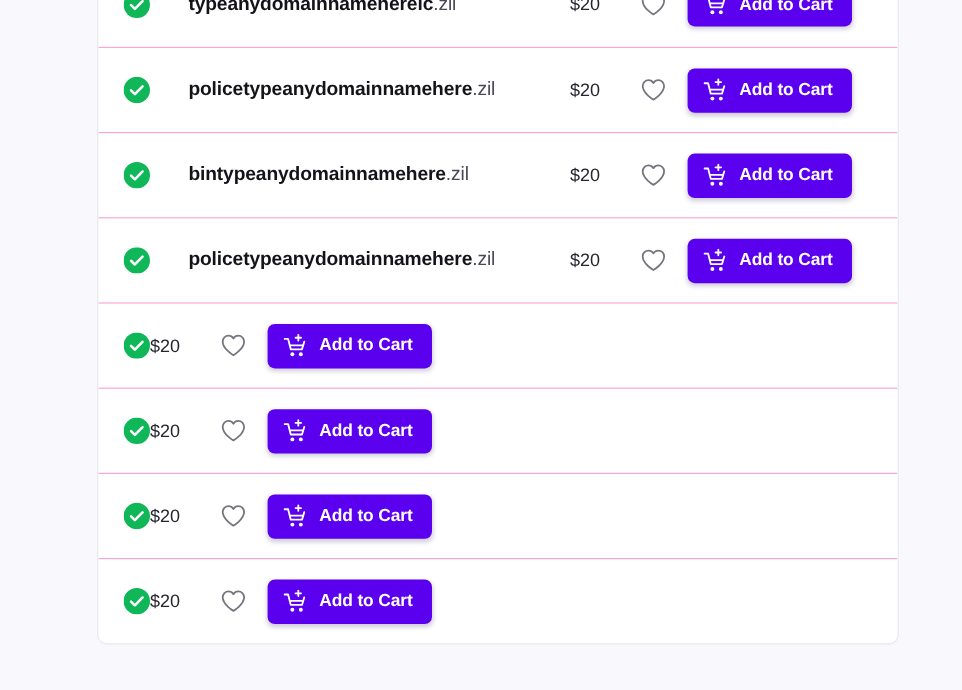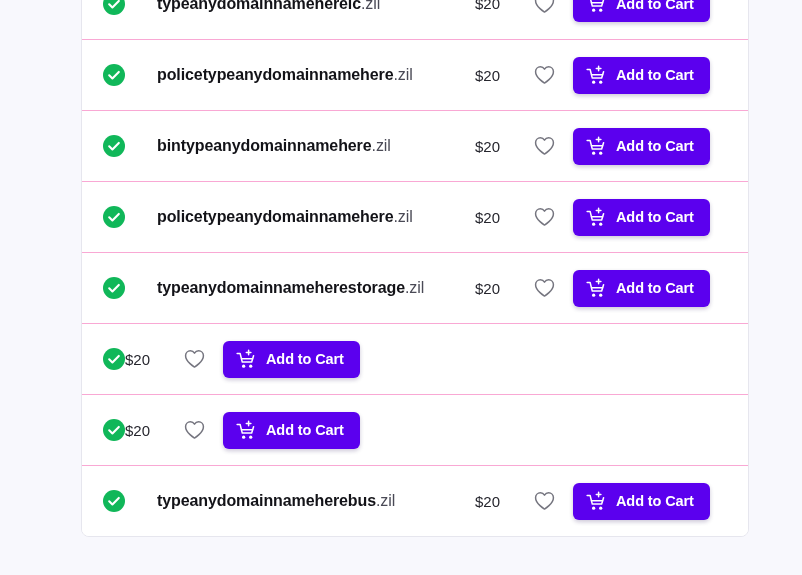--- a/index.html
+++ b/index.html
@@ -286,143 +286,137 @@
 
   <div class="domain-row">
 
     <span class="check-icon">
       <svg width="22" height="22" viewBox="0 0 22 22" aria-hidden="true">
         <circle cx="11" cy="11" r="11" fill="#10b759"></circle>
         <path d="M6.2 11.3 L9.4 14.4 L15.8 7.9" fill="none" stroke="#ffffff" stroke-width="2.1" stroke-linecap="round" stroke-linejoin="round"></path>
       </svg>
     </span>
 
-    <div class="domain-name">
-      <span>typeanydomainnameherestorage</span><span class="tld">.zil</span>
-    </div>
-
-    <div class="price">$20</div>
-
-    <button class="fav-btn">
-      <span>
-        <svg width="21" height="20" viewBox="0 0 24 22" aria-hidden="true">
-          <path d="M12 20.2 C12 20.2 1.8 14.2 1.8 7.3 C1.8 4.0 4.3 1.6 7.3 1.6
-                   C9.6 1.6 11.2 3.0 12 4.3 C12.8 3.0 14.4 1.6 16.7 1.6
-                   C19.7 1.6 22.2 4.0 22.2 7.3 C22.2 14.2 12 20.2 12 20.2 Z" fill="none" stroke="#75757f" stroke-width="1.7" stroke-linejoin="round"></path>
-        </svg>
-      </span>
-    </button>
-
-    <button class="cart-btn">
-      <span>
-        <svg width="21" height="21" viewBox="0 0 22 22" aria-hidden="true">
-
-          <path d="M13.2 1.2 V6.0 M10.8 3.6 H15.6" stroke="#ffffff" stroke-width="1.6" stroke-linecap="round"></path>
-
-          <path d="M1.2 4.6 H4.3 L6.6 13.7 H16.4 L18.4 7.1" fill="none" stroke="#ffffff" stroke-width="1.6" stroke-linecap="round" stroke-linejoin="round"></path>
-          <path d="M5.7 10.2 H17.4" fill="none" stroke="#ffffff" stroke-width="1.5" stroke-linecap="round"></path>
-          <circle cx="8.0" cy="18.0" r="1.7" fill="#ffffff"></circle>
-          <circle cx="15.4" cy="18.0" r="1.7" fill="#ffffff"></circle>
-        </svg>
-      </span>
-      <span>Add to Cart</span>
-    </button>
-
-  </div>
-
-  <div class="domain-row">
-
-    <span class="check-icon">
-      <svg width="22" height="22" viewBox="0 0 22 22" aria-hidden="true">
-        <circle cx="11" cy="11" r="11" fill="#10b759"></circle>
-        <path d="M6.2 11.3 L9.4 14.4 L15.8 7.9" fill="none" stroke="#ffffff" stroke-width="2.1" stroke-linecap="round" stroke-linejoin="round"></path>
-      </svg>
-    </span>
-
-
-    <div class="price">$20</div>
-
-    <button class="fav-btn">
-      <span>
-        <svg width="21" height="20" viewBox="0 0 24 22" aria-hidden="true">
-          <path d="M12 20.2 C12 20.2 1.8 14.2 1.8 7.3 C1.8 4.0 4.3 1.6 7.3 1.6
-                   C9.6 1.6 11.2 3.0 12 4.3 C12.8 3.0 14.4 1.6 16.7 1.6
-                   C19.7 1.6 22.2 4.0 22.2 7.3 C22.2 14.2 12 20.2 12 20.2 Z" fill="none" stroke="#75757f" stroke-width="1.7" stroke-linejoin="round"></path>
-        </svg>
-      </span>
-    </button>
-
-    <button class="cart-btn">
-      <span>
-        <svg width="21" height="21" viewBox="0 0 22 22" aria-hidden="true">
-
-          <path d="M13.2 1.2 V6.0 M10.8 3.6 H15.6" stroke="#ffffff" stroke-width="1.6" stroke-linecap="round"></path>
-
-          <path d="M1.2 4.6 H4.3 L6.6 13.7 H16.4 L18.4 7.1" fill="none" stroke="#ffffff" stroke-width="1.6" stroke-linecap="round" stroke-linejoin="round"></path>
-          <path d="M5.7 10.2 H17.4" fill="none" stroke="#ffffff" stroke-width="1.5" stroke-linecap="round"></path>
-          <circle cx="8.0" cy="18.0" r="1.7" fill="#ffffff"></circle>
-          <circle cx="15.4" cy="18.0" r="1.7" fill="#ffffff"></circle>
-        </svg>
-      </span>
-      <span>Add to Cart</span>
-    </button>
-
-  </div>
-
-  <div class="domain-row">
-
-    <span class="check-icon">
-      <svg width="22" height="22" viewBox="0 0 22 22" aria-hidden="true">
-        <circle cx="11" cy="11" r="11" fill="#10b759"></circle>
-        <path d="M6.2 11.3 L9.4 14.4 L15.8 7.9" fill="none" stroke="#ffffff" stroke-width="2.1" stroke-linecap="round" stroke-linejoin="round"></path>
-      </svg>
-    </span>
-
-
-    <div class="price">$20</div>
-
-    <button class="fav-btn">
-      <span>
-        <svg width="21" height="20" viewBox="0 0 24 22" aria-hidden="true">
-          <path d="M12 20.2 C12 20.2 1.8 14.2 1.8 7.3 C1.8 4.0 4.3 1.6 7.3 1.6
-                   C9.6 1.6 11.2 3.0 12 4.3 C12.8 3.0 14.4 1.6 16.7 1.6
-                   C19.7 1.6 22.2 4.0 22.2 7.3 C22.2 14.2 12 20.2 12 20.2 Z" fill="none" stroke="#75757f" stroke-width="1.7" stroke-linejoin="round"></path>
-        </svg>
-      </span>
-    </button>
-
-    <button class="cart-btn">
-      <span>
-        <svg width="21" height="21" viewBox="0 0 22 22" aria-hidden="true">
-
-          <path d="M13.2 1.2 V6.0 M10.8 3.6 H15.6" stroke="#ffffff" stroke-width="1.6" stroke-linecap="round"></path>
-
-          <path d="M1.2 4.6 H4.3 L6.6 13.7 H16.4 L18.4 7.1" fill="none" stroke="#ffffff" stroke-width="1.6" stroke-linecap="round" stroke-linejoin="round"></path>
-          <path d="M5.7 10.2 H17.4" fill="none" stroke="#ffffff" stroke-width="1.5" stroke-linecap="round"></path>
-          <circle cx="8.0" cy="18.0" r="1.7" fill="#ffffff"></circle>
-          <circle cx="15.4" cy="18.0" r="1.7" fill="#ffffff"></circle>
-        </svg>
-      </span>
-      <span>Add to Cart</span>
-    </button>
-
-  </div>
-
-  <div class="domain-row">
-
-    <span class="check-icon">
-      <svg width="22" height="22" viewBox="0 0 22 22" aria-hidden="true">
-        <circle cx="11" cy="11" r="11" fill="#10b759"></circle>
-        <path d="M6.2 11.3 L9.4 14.4 L15.8 7.9" fill="none" stroke="#ffffff" stroke-width="2.1" stroke-linecap="round" stroke-linejoin="round"></path>
-      </svg>
-    </span>
-
-    <div class="domain-name">
-      <span>typeanydomainnameherebus</span><span class="tld">.zil</span>
-    </div>
+
+    <div class="price">$20</div>
+
+    <button class="fav-btn">
+      <span>
+        <svg width="21" height="20" viewBox="0 0 24 22" aria-hidden="true">
+          <path d="M12 20.2 C12 20.2 1.8 14.2 1.8 7.3 C1.8 4.0 4.3 1.6 7.3 1.6
+                   C9.6 1.6 11.2 3.0 12 4.3 C12.8 3.0 14.4 1.6 16.7 1.6
+                   C19.7 1.6 22.2 4.0 22.2 7.3 C22.2 14.2 12 20.2 12 20.2 Z" fill="none" stroke="#75757f" stroke-width="1.7" stroke-linejoin="round"></path>
+        </svg>
+      </span>
+    </button>
+
+    <button class="cart-btn">
+      <span>
+        <svg width="21" height="21" viewBox="0 0 22 22" aria-hidden="true">
+
+          <path d="M13.2 1.2 V6.0 M10.8 3.6 H15.6" stroke="#ffffff" stroke-width="1.6" stroke-linecap="round"></path>
+
+          <path d="M1.2 4.6 H4.3 L6.6 13.7 H16.4 L18.4 7.1" fill="none" stroke="#ffffff" stroke-width="1.6" stroke-linecap="round" stroke-linejoin="round"></path>
+          <path d="M5.7 10.2 H17.4" fill="none" stroke="#ffffff" stroke-width="1.5" stroke-linecap="round"></path>
+          <circle cx="8.0" cy="18.0" r="1.7" fill="#ffffff"></circle>
+          <circle cx="15.4" cy="18.0" r="1.7" fill="#ffffff"></circle>
+        </svg>
+      </span>
+      <span>Add to Cart</span>
+    </button>
+
+  </div>
+
+  <div class="domain-row">
+
+    <span class="check-icon">
+      <svg width="22" height="22" viewBox="0 0 22 22" aria-hidden="true">
+        <circle cx="11" cy="11" r="11" fill="#10b759"></circle>
+        <path d="M6.2 11.3 L9.4 14.4 L15.8 7.9" fill="none" stroke="#ffffff" stroke-width="2.1" stroke-linecap="round" stroke-linejoin="round"></path>
+      </svg>
+    </span>
+
+
+    <div class="price">$20</div>
+
+    <button class="fav-btn">
+      <span>
+        <svg width="21" height="20" viewBox="0 0 24 22" aria-hidden="true">
+          <path d="M12 20.2 C12 20.2 1.8 14.2 1.8 7.3 C1.8 4.0 4.3 1.6 7.3 1.6
+                   C9.6 1.6 11.2 3.0 12 4.3 C12.8 3.0 14.4 1.6 16.7 1.6
+                   C19.7 1.6 22.2 4.0 22.2 7.3 C22.2 14.2 12 20.2 12 20.2 Z" fill="none" stroke="#75757f" stroke-width="1.7" stroke-linejoin="round"></path>
+        </svg>
+      </span>
+    </button>
+
+    <button class="cart-btn">
+      <span>
+        <svg width="21" height="21" viewBox="0 0 22 22" aria-hidden="true">
+
+          <path d="M13.2 1.2 V6.0 M10.8 3.6 H15.6" stroke="#ffffff" stroke-width="1.6" stroke-linecap="round"></path>
+
+          <path d="M1.2 4.6 H4.3 L6.6 13.7 H16.4 L18.4 7.1" fill="none" stroke="#ffffff" stroke-width="1.6" stroke-linecap="round" stroke-linejoin="round"></path>
+          <path d="M5.7 10.2 H17.4" fill="none" stroke="#ffffff" stroke-width="1.5" stroke-linecap="round"></path>
+          <circle cx="8.0" cy="18.0" r="1.7" fill="#ffffff"></circle>
+          <circle cx="15.4" cy="18.0" r="1.7" fill="#ffffff"></circle>
+        </svg>
+      </span>
+      <span>Add to Cart</span>
+    </button>
+
+  </div>
+
+  <div class="domain-row">
+
+    <span class="check-icon">
+      <svg width="22" height="22" viewBox="0 0 22 22" aria-hidden="true">
+        <circle cx="11" cy="11" r="11" fill="#10b759"></circle>
+        <path d="M6.2 11.3 L9.4 14.4 L15.8 7.9" fill="none" stroke="#ffffff" stroke-width="2.1" stroke-linecap="round" stroke-linejoin="round"></path>
+      </svg>
+    </span>
+
+
+    <div class="price">$20</div>
+
+    <button class="fav-btn">
+      <span>
+        <svg width="21" height="20" viewBox="0 0 24 22" aria-hidden="true">
+          <path d="M12 20.2 C12 20.2 1.8 14.2 1.8 7.3 C1.8 4.0 4.3 1.6 7.3 1.6
+                   C9.6 1.6 11.2 3.0 12 4.3 C12.8 3.0 14.4 1.6 16.7 1.6
+                   C19.7 1.6 22.2 4.0 22.2 7.3 C22.2 14.2 12 20.2 12 20.2 Z" fill="none" stroke="#75757f" stroke-width="1.7" stroke-linejoin="round"></path>
+        </svg>
+      </span>
+    </button>
+
+    <button class="cart-btn">
+      <span>
+        <svg width="21" height="21" viewBox="0 0 22 22" aria-hidden="true">
+
+          <path d="M13.2 1.2 V6.0 M10.8 3.6 H15.6" stroke="#ffffff" stroke-width="1.6" stroke-linecap="round"></path>
+
+          <path d="M1.2 4.6 H4.3 L6.6 13.7 H16.4 L18.4 7.1" fill="none" stroke="#ffffff" stroke-width="1.6" stroke-linecap="round" stroke-linejoin="round"></path>
+          <path d="M5.7 10.2 H17.4" fill="none" stroke="#ffffff" stroke-width="1.5" stroke-linecap="round"></path>
+          <circle cx="8.0" cy="18.0" r="1.7" fill="#ffffff"></circle>
+          <circle cx="15.4" cy="18.0" r="1.7" fill="#ffffff"></circle>
+        </svg>
+      </span>
+      <span>Add to Cart</span>
+    </button>
+
+  </div>
+
+  <div class="domain-row">
+
+    <span class="check-icon">
+      <svg width="22" height="22" viewBox="0 0 22 22" aria-hidden="true">
+        <circle cx="11" cy="11" r="11" fill="#10b759"></circle>
+        <path d="M6.2 11.3 L9.4 14.4 L15.8 7.9" fill="none" stroke="#ffffff" stroke-width="2.1" stroke-linecap="round" stroke-linejoin="round"></path>
+      </svg>
+    </span>
+
 
     <div class="price">$20</div>
 
     <button class="fav-btn">
       <span>
         <svg width="21" height="20" viewBox="0 0 24 22" aria-hidden="true">
           <path d="M12 20.2 C12 20.2 1.8 14.2 1.8 7.3 C1.8 4.0 4.3 1.6 7.3 1.6
                    C9.6 1.6 11.2 3.0 12 4.3 C12.8 3.0 14.4 1.6 16.7 1.6
                    C19.7 1.6 22.2 4.0 22.2 7.3 C22.2 14.2 12 20.2 12 20.2 Z" fill="none" stroke="#75757f" stroke-width="1.7" stroke-linejoin="round"></path>
         </svg>

